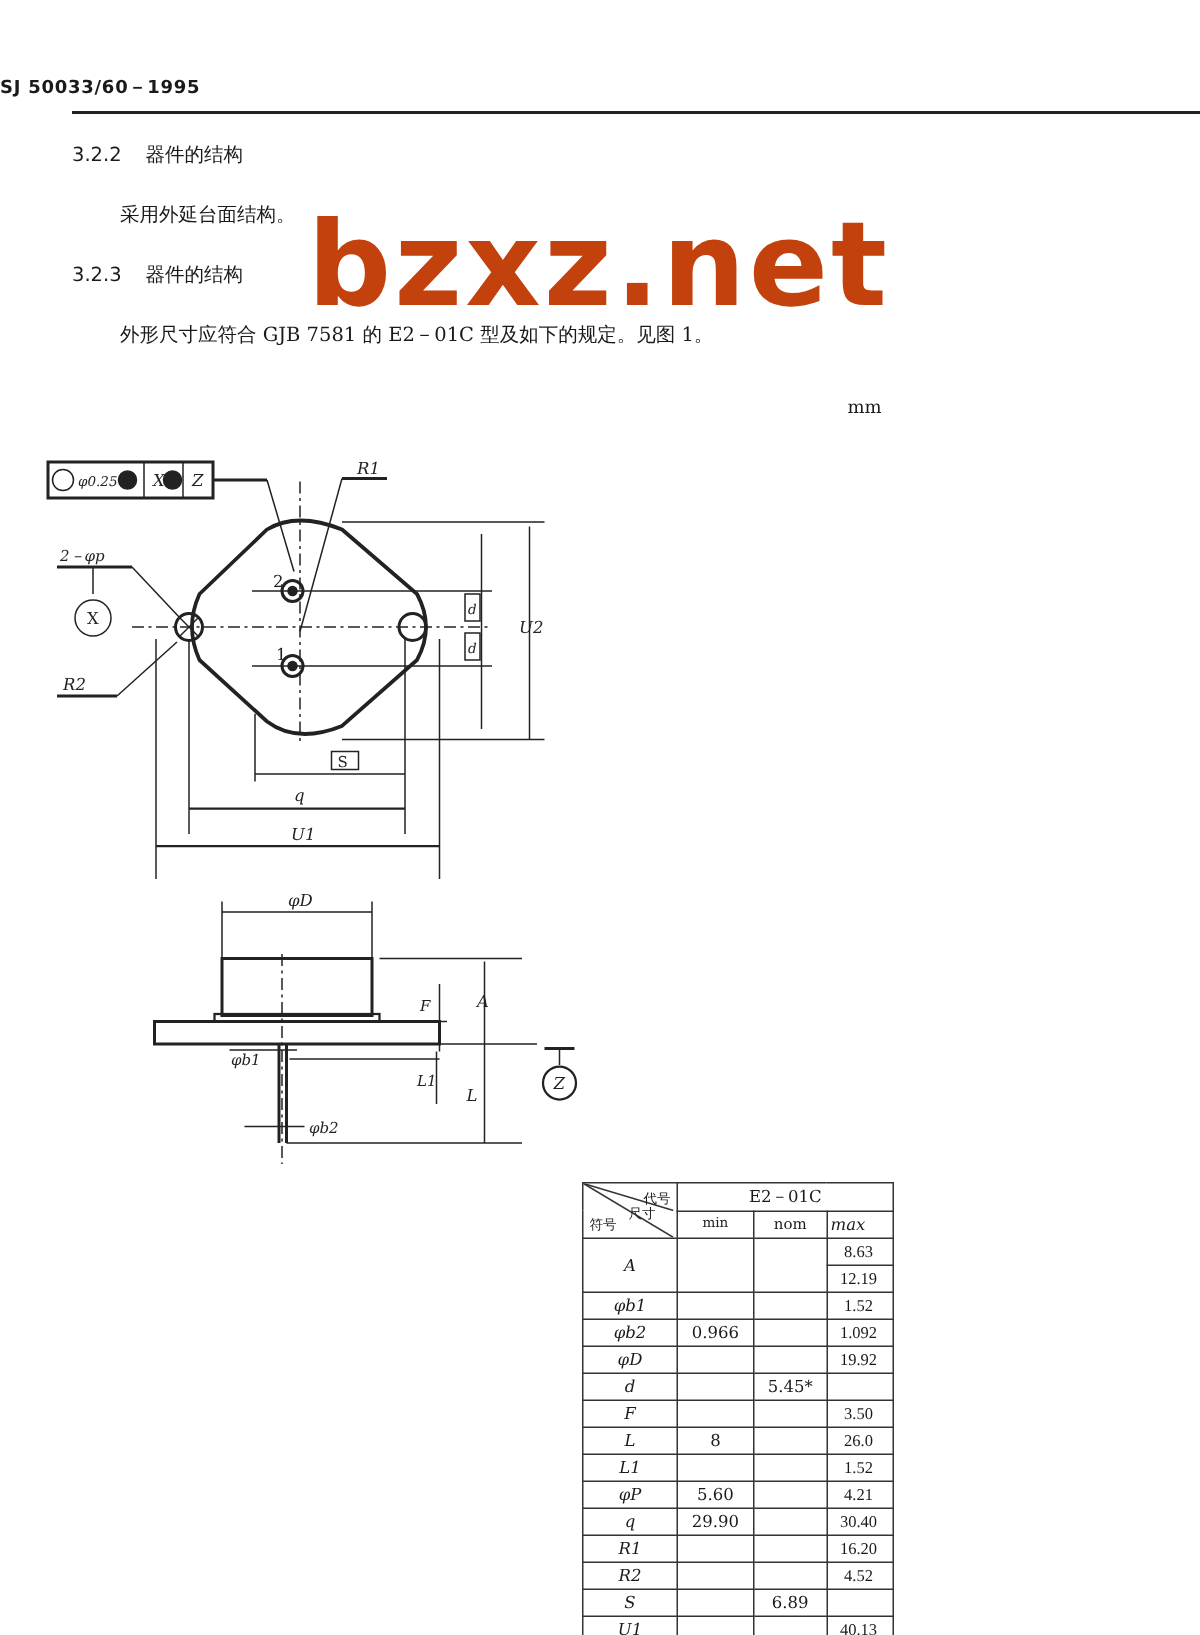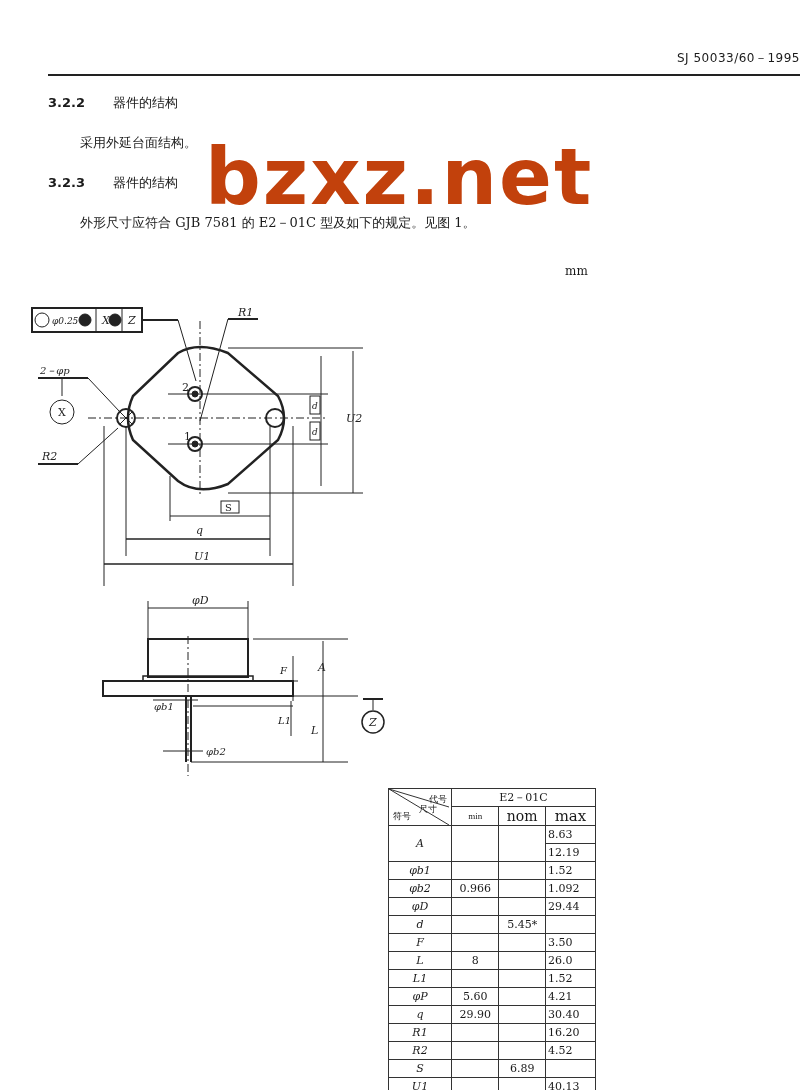--- a/index.html
+++ b/index.html
@@ -1,28 +1,28 @@
 <!DOCTYPE html>
 <html><head>
 <meta charset="utf-8">
 <style>
   html,body{margin:0;padding:0;background:#fff;}
   body{width:800px;height:1090px;position:relative;overflow:hidden;font-family:"DejaVu Serif",serif;color:#1a1a1a;}
   .abs{position:absolute;}
-  .hdr{left:0;top:50px;width:800px;text-align:right;font-family:"DejaVu Sans",sans-serif;font-size:12px;font-weight:normal;letter-spacing:0.5px;}
+  .hdr{left:0;top:50px;width:800px;text-align:left;font-family:"DejaVu Sans",sans-serif;font-size:12px;font-weight:bold;letter-spacing:0.5px;}
   .hdr-line{left:48px;top:74px;width:752px;height:2px;background:#222;}
   .sec{font-family:"DejaVu Sans",sans-serif;font-size:13px;}
-  .sec b{font-weight:bold;margin-right:28px;}
+  .sec b{font-weight:normal;margin-right:16px;}
   .para{font-size:13px;}
   .watermark{left:205px;top:138px;font-family:"DejaVu Sans",sans-serif;font-weight:bold;font-size:78px;color:#c2410c;letter-spacing:2px;z-index:0;line-height:1;}
   .front{position:relative;z-index:1;}
   .unit{left:565px;top:192px;font-size:12px;}
   table.dim{border-collapse:collapse;font-size:11px;}
   table.dim td{border:1px solid #333;text-align:center;height:17px;padding:0 2px;}
-  table.dim td.r{text-align:left;padding-right:4px;}
+  table.dim td.r{text-align:center;padding-right:4px;font-family:Liberation Serif, serif;}
   table.dim td.sym{font-style:italic;width:58px;}
   svg text{font-family:"DejaVu Serif",serif;}
 </style>
 </head>
 <body>
 
 
 
 <div class="abs hdr">SJ 50033/60－1995</div>
 <div class="abs hdr-line"></div>
@@ -157,23 +157,23 @@
             <line x1="0" y1="0" x2="60" y2="18" stroke="#333"></line>
             <line x1="0" y1="0" x2="60" y2="36" stroke="#333"></line>
           </svg>
       <span style="position:absolute;right:4px;top:4px;font-size:9px;font-style:normal;">代号</span>
       <span style="position:absolute;right:14px;top:14px;font-size:9px;font-style:normal;">尺寸</span>
       <span style="position:absolute;left:4px;bottom:2px;font-size:9px;font-style:normal;">符号</span>
     </td>
     <td colspan="3">E2－01C</td>
   </tr>
   <tr>
-    <td style="font-size:9px;font-family:Liberation Serif, serif;">min</td>
-    <td style="font-size:14px;">nom</td>
-    <td style="font-size:15px;text-align:center;">max</td>
+    <td style="font-size:9px;">min</td>
+    <td style="font-size:10px;">nom</td>
+    <td style="font-size:11px;text-align:left;font-style:italic;">max</td>
   </tr>
   <tr>
         <td class="sym" rowspan="2">A</td>
         <td rowspan="2"></td>
         <td rowspan="2"></td>
         <td class="r">8.63</td>
       </tr>
   <tr>
         <td class="r">12.19</td>
       </tr>
@@ -186,21 +186,21 @@
   <tr>
         <td class="sym">φb2</td>
         <td>0.966</td>
         <td></td>
         <td class="r">1.092</td>
       </tr>
   <tr>
         <td class="sym">φD</td>
         <td></td>
         <td></td>
-        <td class="r">29.44</td>
+        <td class="r">19.92</td>
       </tr>
   <tr>
         <td class="sym">d</td>
         <td></td>
         <td>5.45*</td>
         <td class="r"></td>
       </tr>
   <tr>
         <td class="sym">F</td>
         <td></td>

